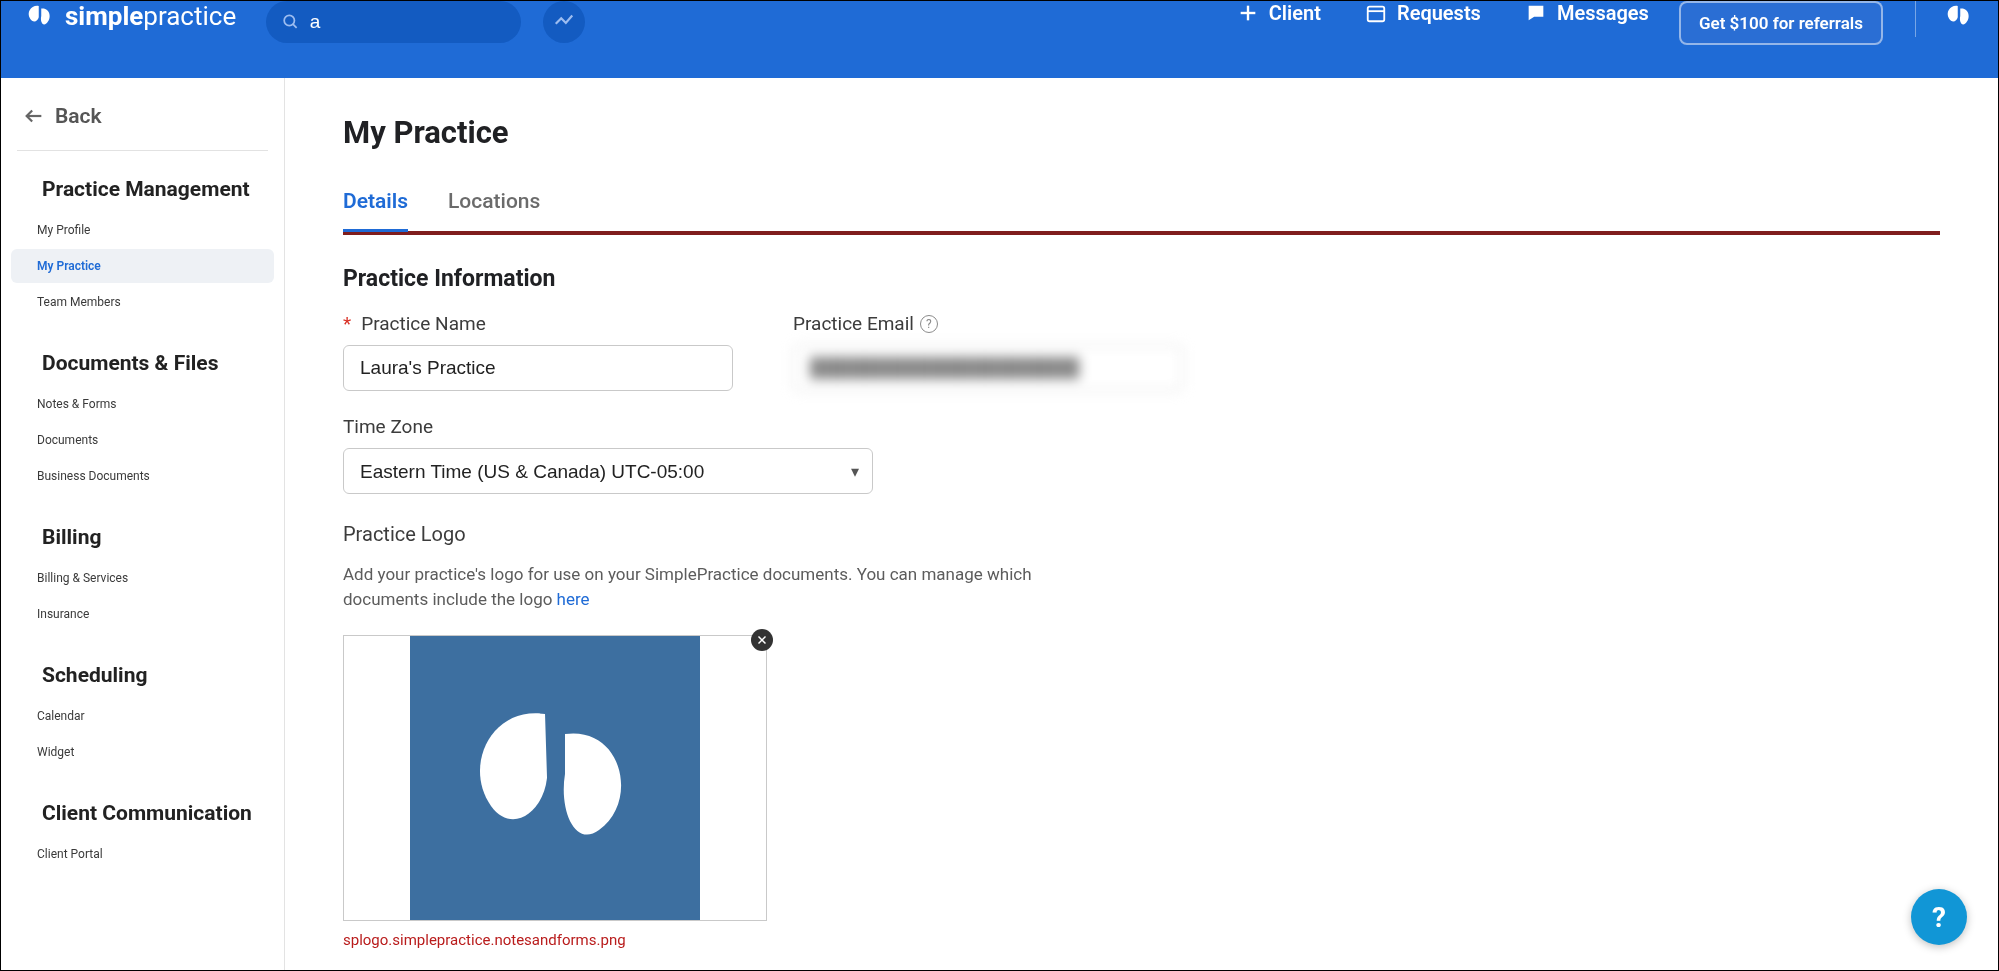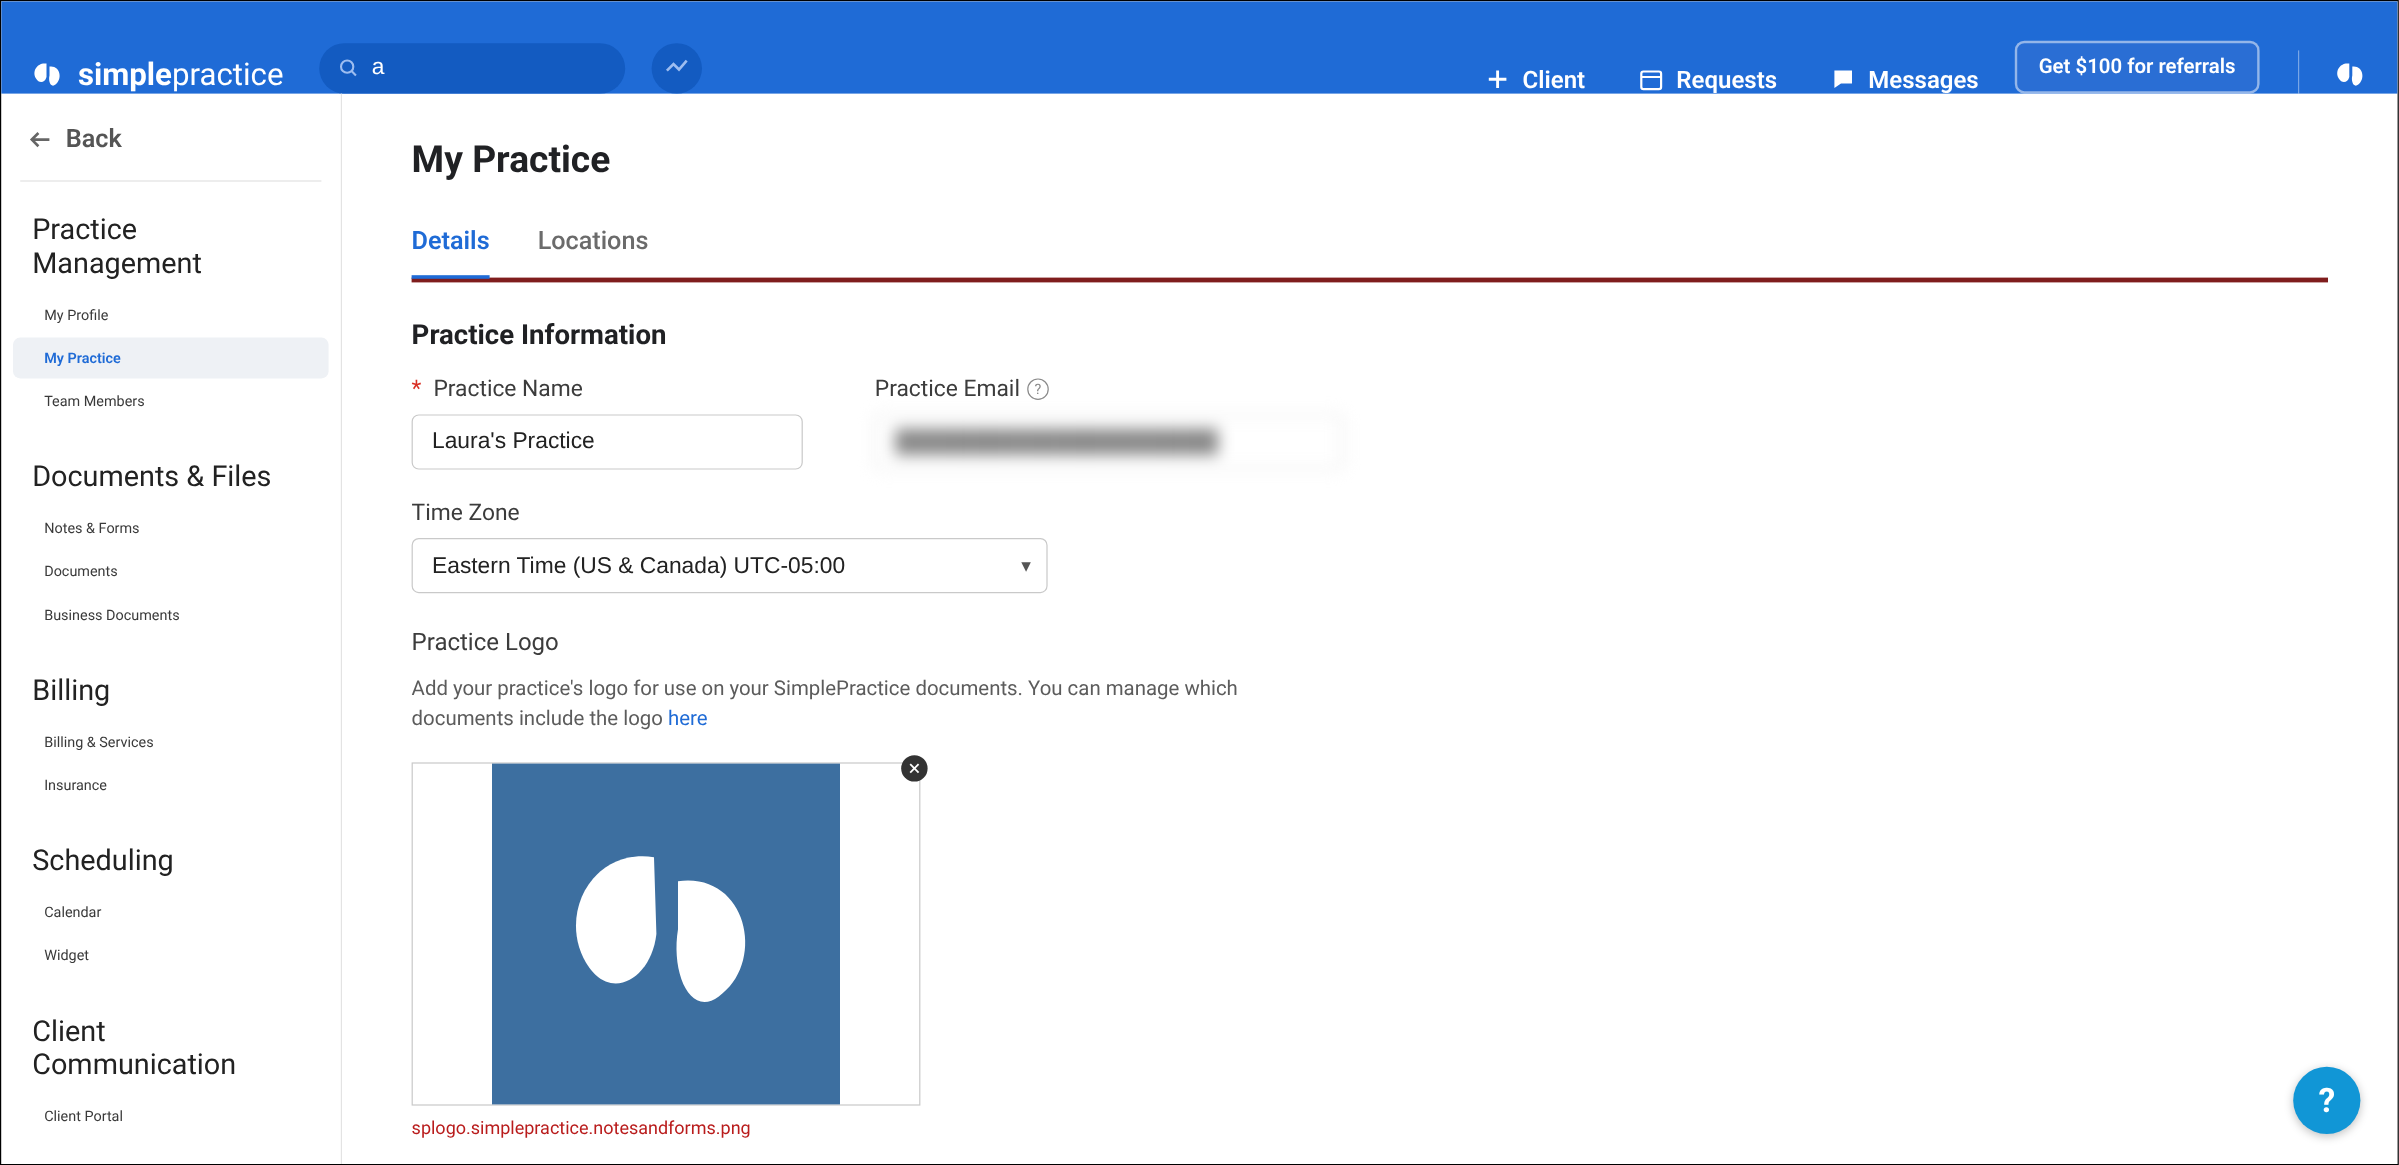--- a/index.html
+++ b/index.html
@@ -11,21 +11,21 @@
     height: 971px;
     overflow: hidden;
     border: 1px solid #000;
   }
 
   
   .topbar {
     background: #1f6bd6;
     height: 77px;
     display: flex;
-    align-items: flex-end;
+    align-items: flex-start;
     padding: 0 24px;
     gap: 16px;
   }
   .brand {
     display: flex;
     align-items: center;
     gap: 10px;
     color: #fff;
     font-size: 26px;
     font-weight: 400;
@@ -110,24 +110,24 @@
     gap: 10px;
     font-size: 21px;
     font-weight: 600;
     color: #555;
     padding: 6px 22px 22px 22px;
     cursor: pointer;
   }
   .back-link svg { width: 22px; height: 22px; }
   .hr { height: 1px; background: #e2e2e2; margin: 0 16px 20px 16px; }
   .sec-title {
-    font-weight: 400;
-    font-size: 24px;
+    font-weight: 700;
+    font-size: 21px;
     color: #222;
-    padding: 6px 26px 10px 26px;
+    padding: 6px 26px 10px 41px;
   }
   .side-item {
     font-size: 12px;
     color: #3a3a3a;
     padding: 10px 26px;
     cursor: pointer;
     border-radius: 6px;
     margin: 2px 10px;
   }
   .side-item.active {
@@ -188,21 +188,21 @@
   }
   .text-input, .select {
     border: 1px solid #c9c9c9;
     border-radius: 6px;
     height: 46px;
     font-size: 19px;
     padding: 0 16px;
     background: #fff;
     color:#222;
   }
-  .text-input { width: 326px; }
+  .text-input { width: 390px; }
   .email-input { width: 390px; filter: blur(6px); color: #888; }
   .select-wrap { position: relative; width: 530px; }
   .select {
     width: 100%;
     appearance: none;
     cursor: pointer;
     padding-right: 40px;
   }
   .select-caret {
     position: absolute; right: 14px; top: 50%; transform: translateY(-50%);

